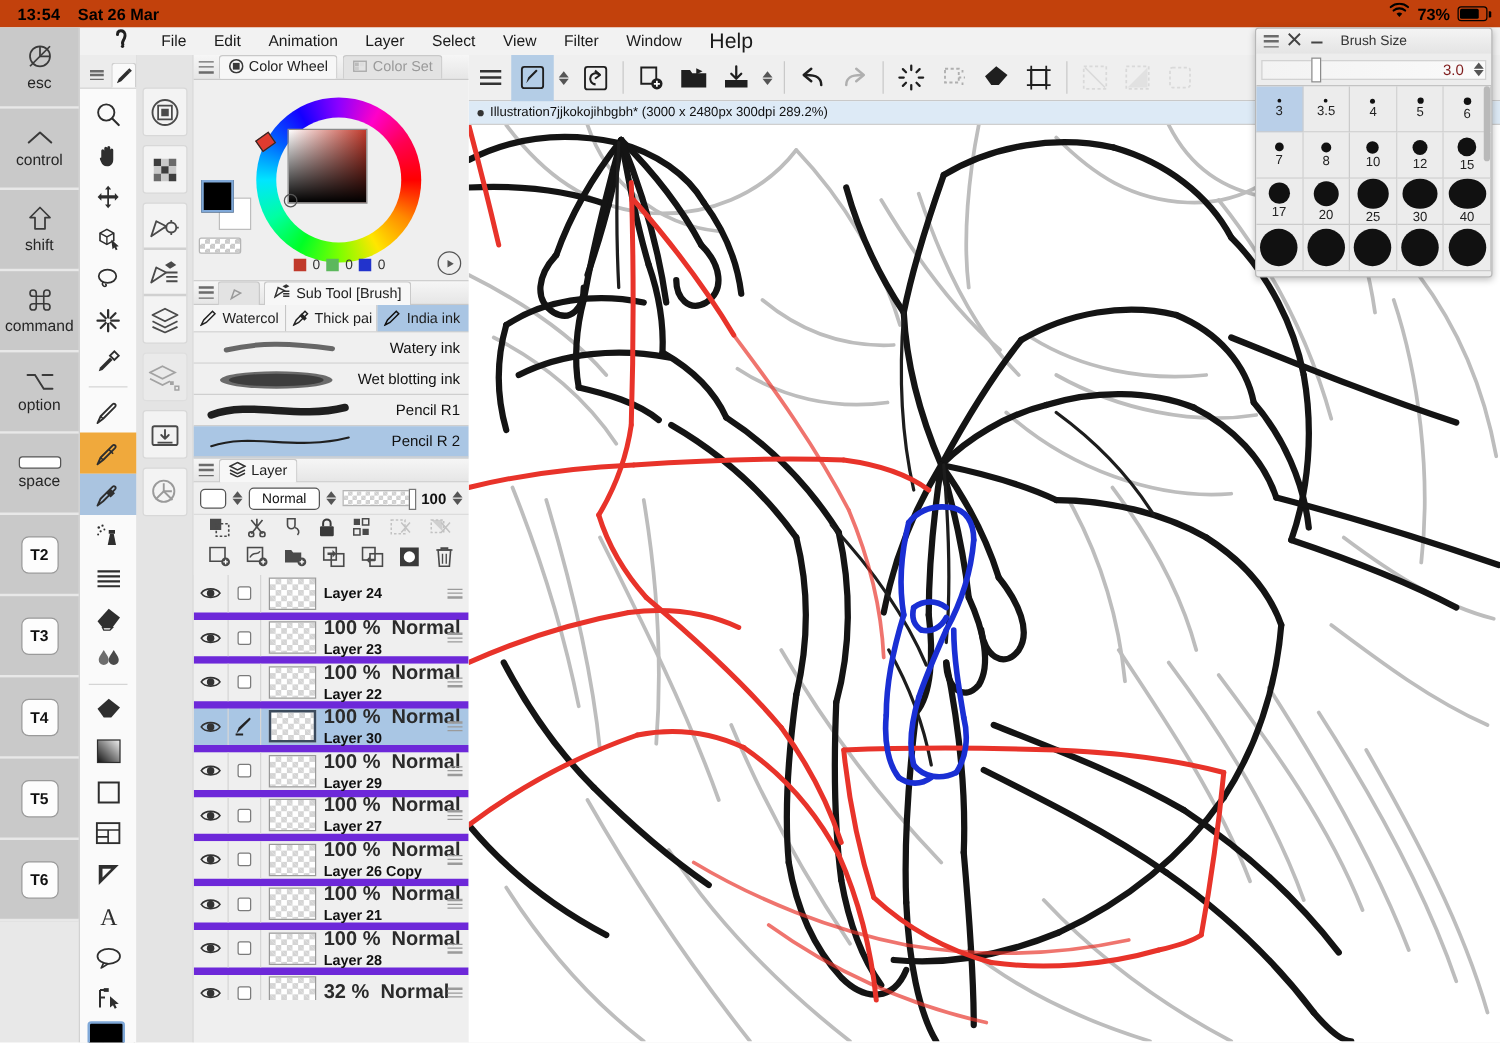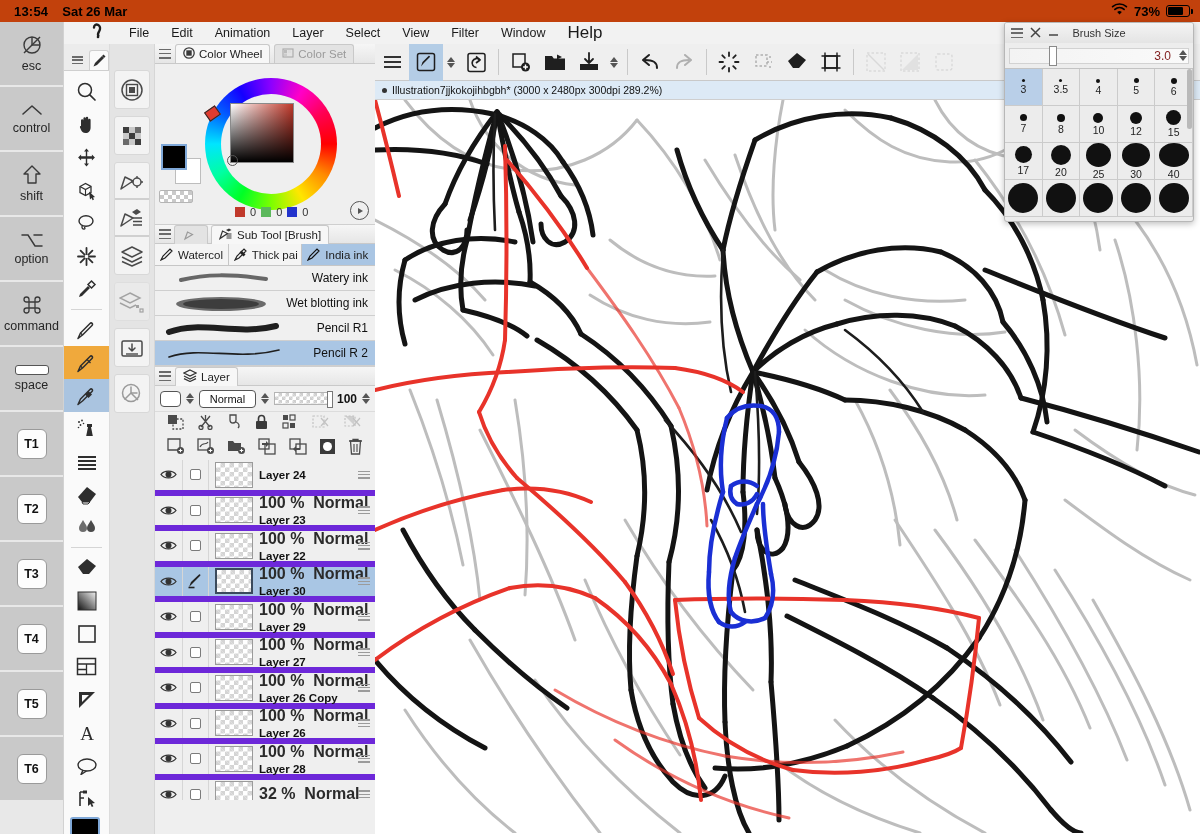--- a/index.html
+++ b/index.html
@@ -227,42 +227,39 @@
     <div class="key">
       <span>
         <svg width="22" height="22" viewBox="0 0 22 22">
             <path d="M11 2 3 10h4v9h8v-9h4Z" fill="none" stroke="#3a3a3a" stroke-width="1.4" stroke-linejoin="round"></path>
           </svg>
       </span>
       <span class="kl">shift</span>
     </div>
     <div class="key">
       <span>
+        <svg width="22" height="22" viewBox="0 0 22 22">
+            <path d="M8 8h6v6H8Z M8 8V5.5A2.5 2.5 0 1 0 5.5 8Z M14 8h2.5A2.5 2.5 0 1 0 14 5.5Z M14 14v2.5A2.5 2.5 0 1 0 16.5 14Z M8 14H5.5A2.5 2.5 0 1 0 8 16.5Z" fill="none" stroke="#3a3a3a" stroke-width="1.3" stroke-linejoin="round"></path>
+          </svg>
+      </span>
+      <span class="kl">command</span>
+    </div>
+    <div class="key">
+      <span>
         <svg width="24" height="18" viewBox="0 0 24 18">
             <path d="M2 4h6l7 11h7" fill="none" stroke="#3a3a3a" stroke-width="1.5" stroke-linecap="round"></path>
             <path d="M14 4h8" fill="none" stroke="#3a3a3a" stroke-width="1.5" stroke-linecap="round"></path>
           </svg>
       </span>
       <span class="kl">option</span>
     </div>
     <div class="key">
-      <span>
-        <svg width="22" height="22" viewBox="0 0 22 22">
-            <path d="M8 8h6v6H8Z M8 8V5.5A2.5 2.5 0 1 0 5.5 8Z M14 8h2.5A2.5 2.5 0 1 0 14 5.5Z M14 14v2.5A2.5 2.5 0 1 0 16.5 14Z M8 14H5.5A2.5 2.5 0 1 0 8 16.5Z" fill="none" stroke="#3a3a3a" stroke-width="1.3" stroke-linejoin="round"></path>
-          </svg>
-      </span>
-      <span class="kl">command</span>
-    </div>
-    <div class="key">
       <span class="spacebar"></span>
       <span class="kl">space</span>
     </div>
-    <div class="key tkey">
-        <span class="tbtn">T1</span>
-      </div>
     <div class="key tkey">
         <span class="tbtn">T2</span>
       </div>
     <div class="key tkey">
         <span class="tbtn">T3</span>
       </div>
     <div class="key tkey">
         <span class="tbtn">T4</span>
       </div>
     <div class="key tkey">
@@ -937,21 +934,21 @@
                 <path d="M1 6.5C4 2 13 2 16 6.5 13 11 4 11 1 6.5Z" fill="none" stroke="#333" stroke-width="1.3"></path>
                 <circle cx="8.5" cy="6.5" r="3" fill="#333"></circle>
               </svg>
             </span>
             <span class="lc-chk">
               <span class="chk"></span>
             </span>
             <span class="thumb"></span>
             <span class="lmeta">
               <span class="m1">100 %&nbsp;&nbsp;Normal</span>
-              <span class="m2">Layer 26</span>
+              <span class="m2">Layer 21</span>
             </span>
             <span class="lgrip">
               <i></i>
               <i></i>
               <i></i>
             </span>
           </div>
           <div class="lrow">
             <span class="lc-eye">
               <svg width="17" height="13" viewBox="0 0 17 13">

